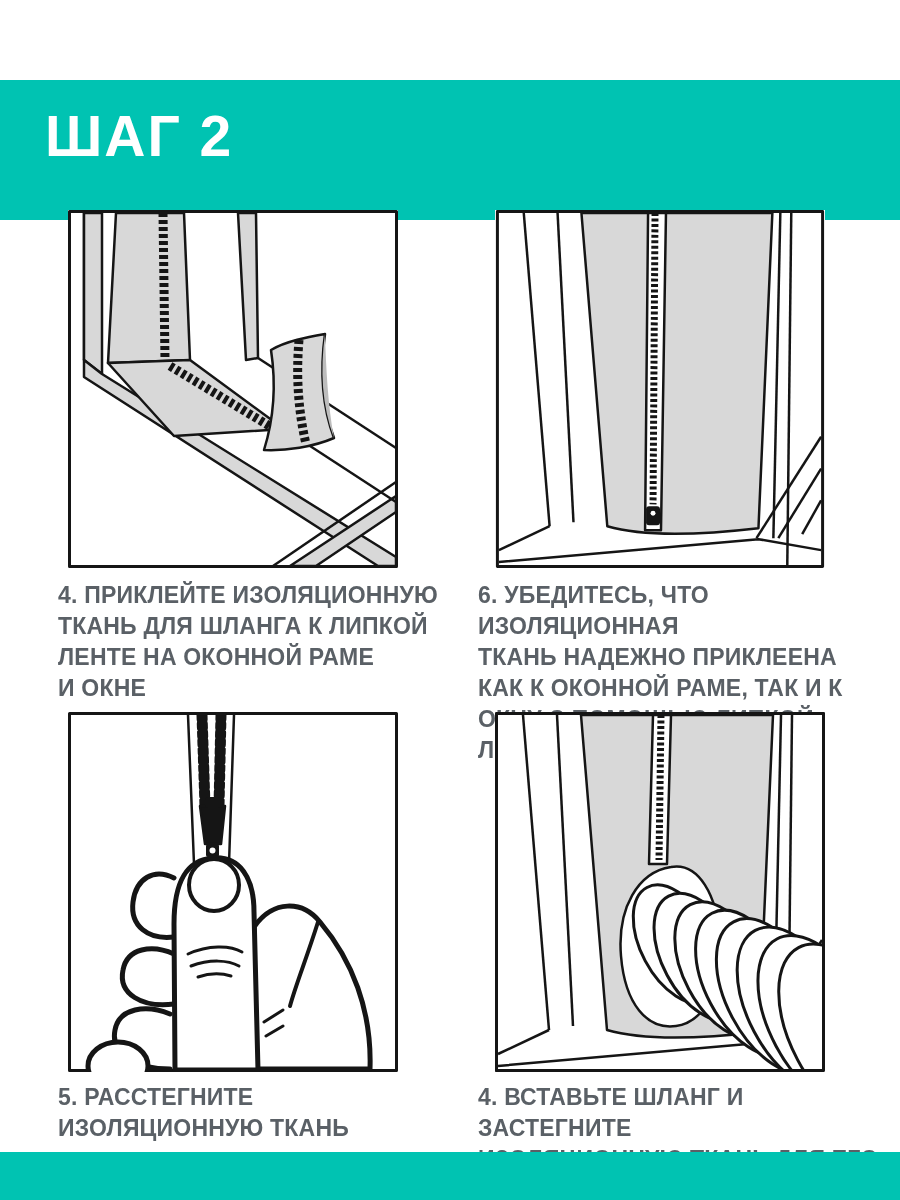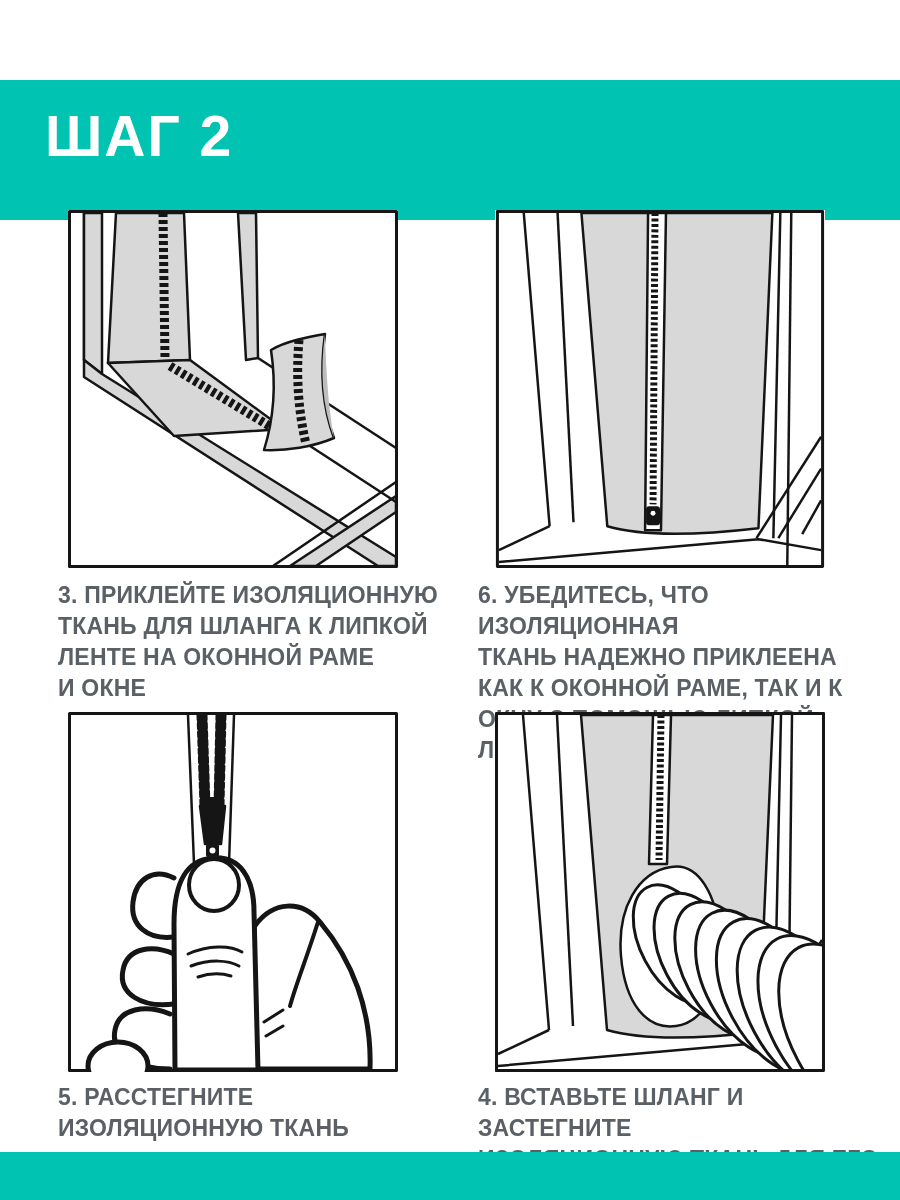--- a/index.html
+++ b/index.html
@@ -76,21 +76,21 @@
       <line x1="297" y1="3" x2="293" y2="357"></line>
       <line x1="327" y1="228" x2="262" y2="330"></line>
       <line x1="327" y1="260" x2="284" y2="330"></line>
       <line x1="327" y1="292" x2="308" y2="326"></line>
       <path d="M3,342 L54,318"></path>
       <path d="M3,354 L264,331 L327,342"></path>
     </g>
   </svg>
 </section>
 
-<div class="caption" id="caption-1">3. ПРИКЛЕЙТЕ ИЗОЛЯЦИОННУЮ
+<div class="caption" id="caption-1">4. ПРИКЛЕЙТЕ ИЗОЛЯЦИОННУЮ
 ТКАНЬ ДЛЯ ШЛАНГА К ЛИПКОЙ
 ЛЕНТЕ НА ОКОННОЙ РАМЕ
 И ОКНЕ</div>
 <div class="caption" id="caption-2">6. УБЕДИТЕСЬ, ЧТО ИЗОЛЯЦИОННАЯ
 ТКАНЬ НАДЕЖНО ПРИКЛЕЕНА
 КАК К ОКОННОЙ РАМЕ, ТАК И К
 ОКНУ С ПОМОЩЬЮ ЛИПКОЙ
 ЛЕНТЫ</div>
 
 <section class="panel" id="panel-3">

